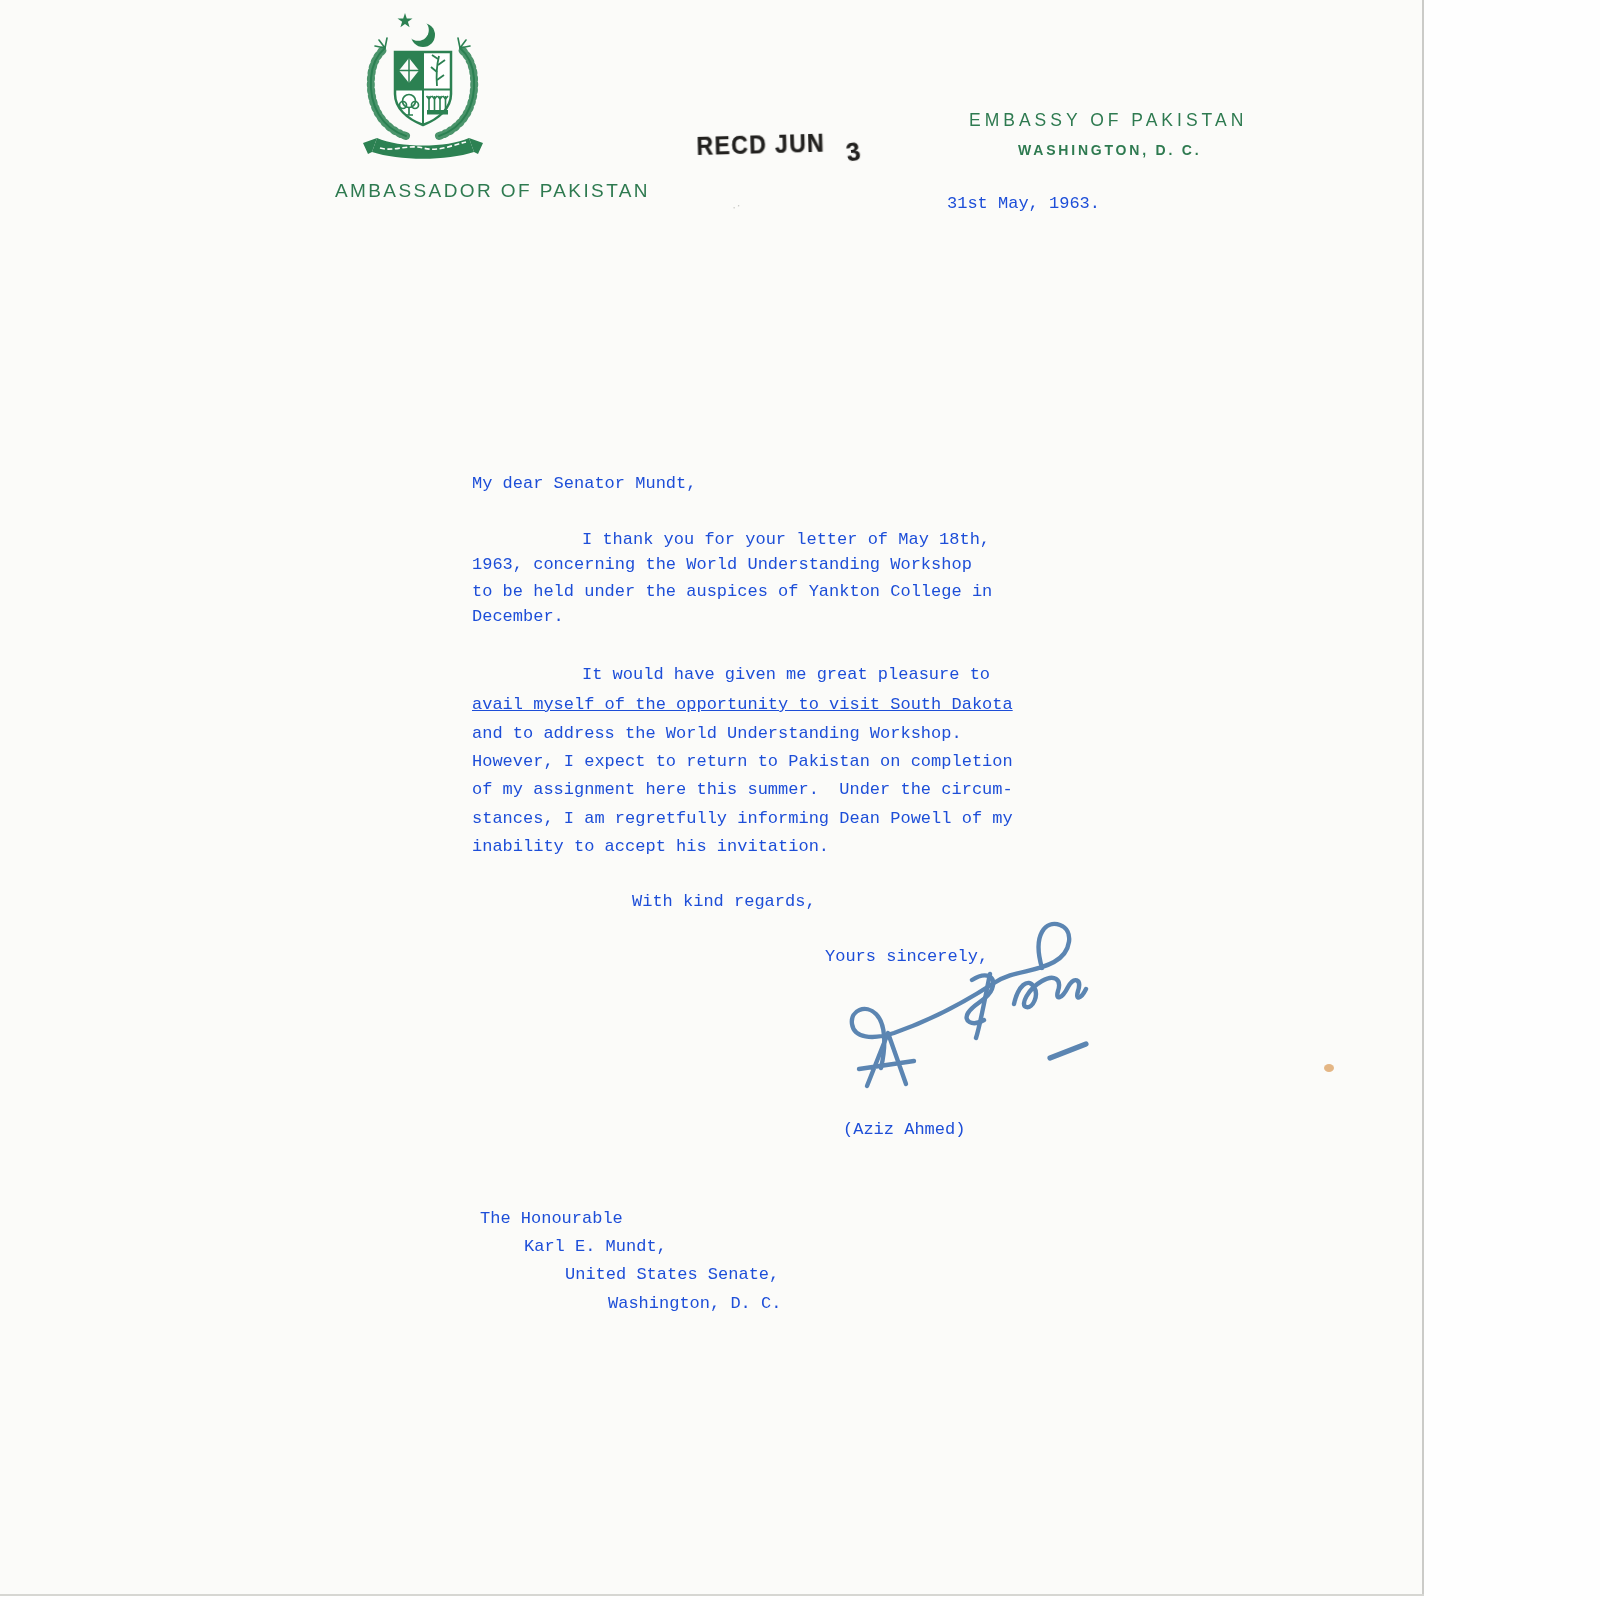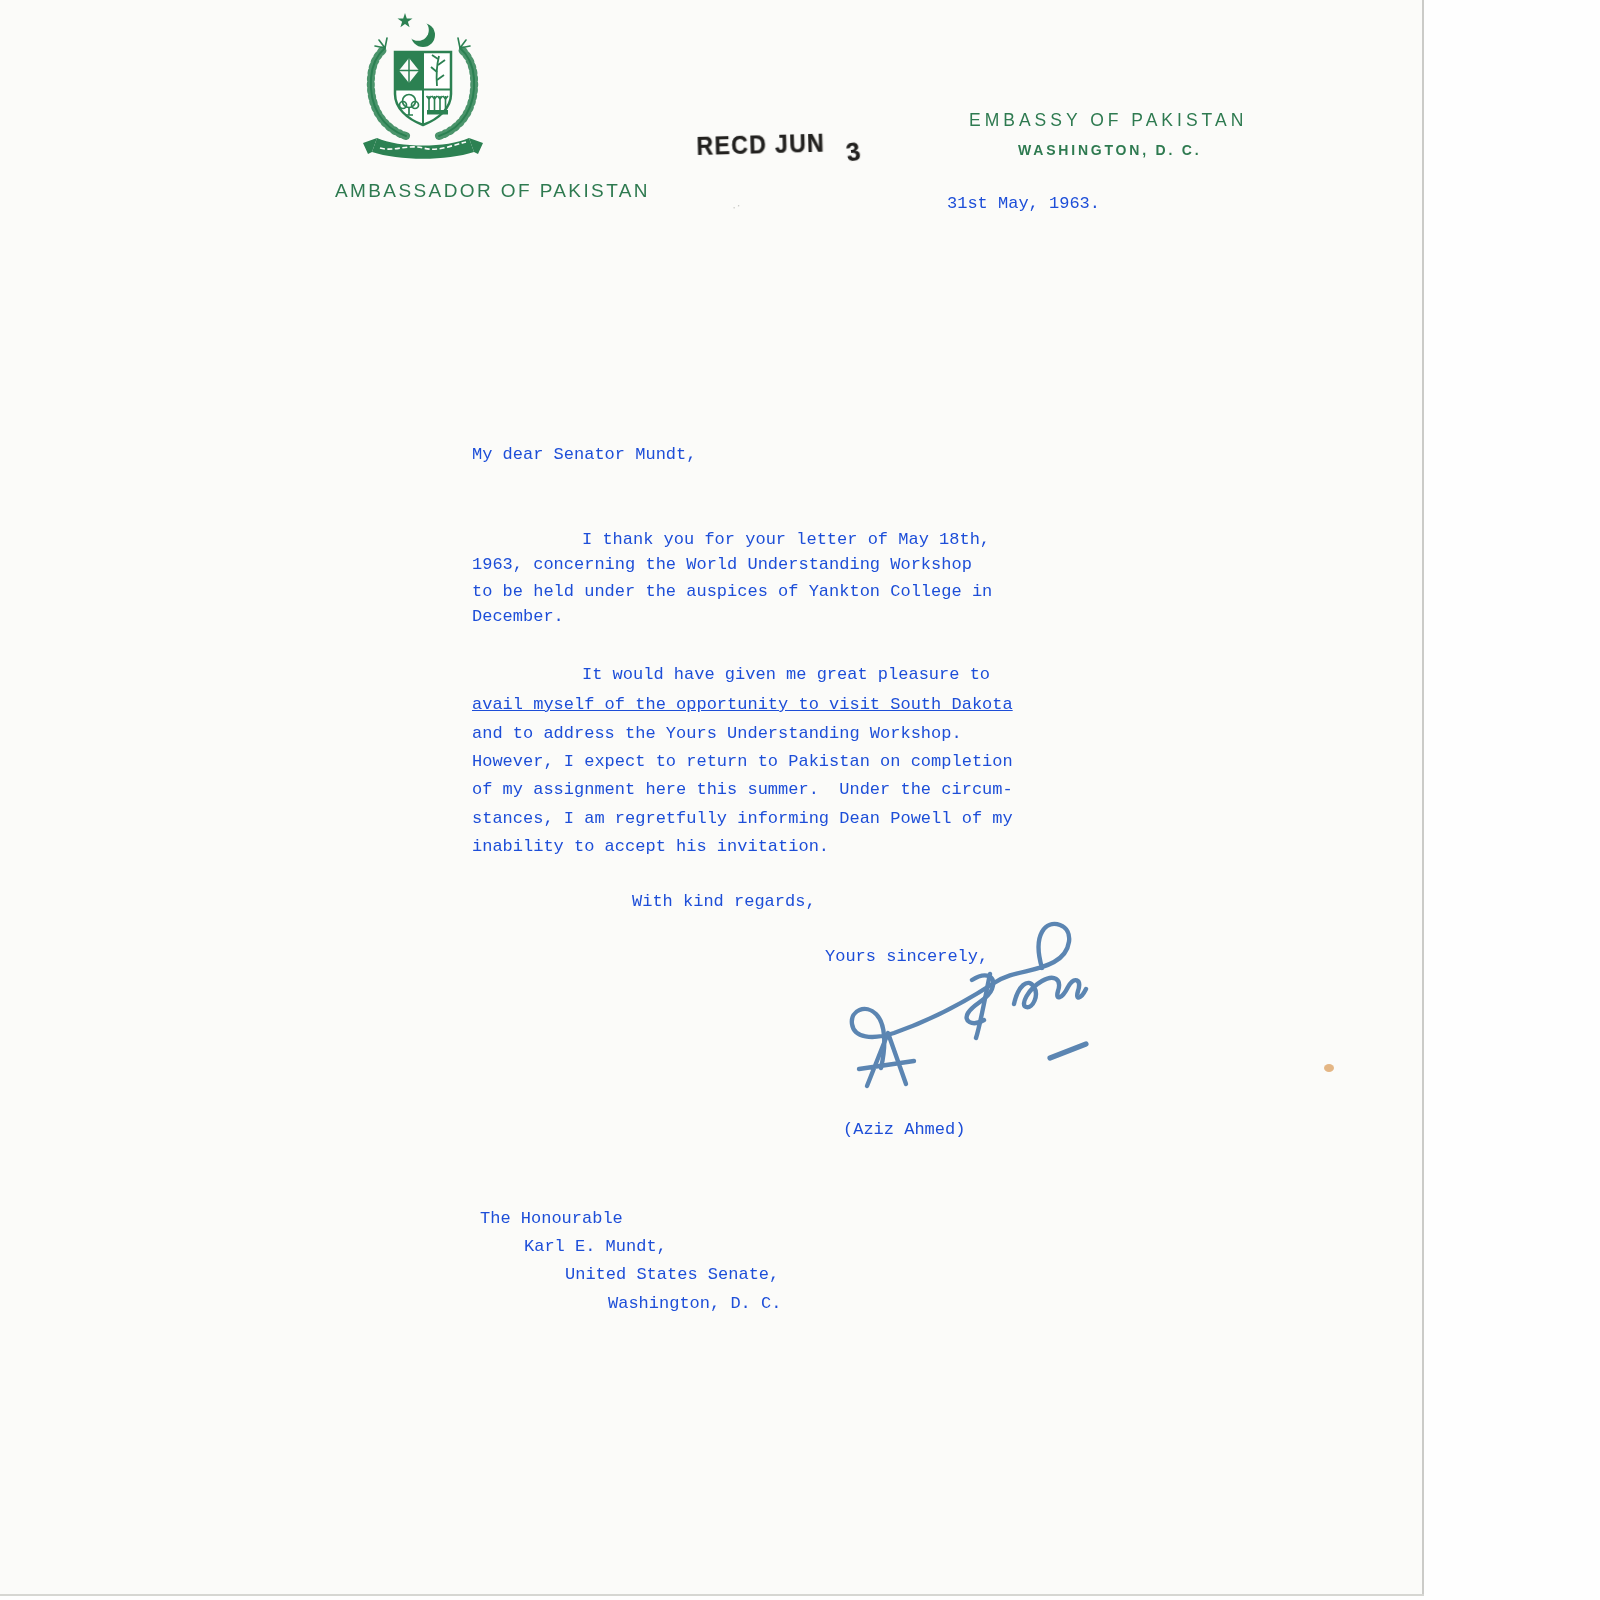--- a/index.html
+++ b/index.html
@@ -103,30 +103,30 @@
 <div class="green-caps ambassador-line">AMBASSADOR OF PAKISTAN</div>
 
 <div class="stamp stamp-main">RECD JUN</div>
 <div class="stamp stamp-day">3</div>
 <div class="pencil-smudge">.·</div>
 
 <div class="green-caps embassy-name">EMBASSY OF PAKISTAN</div>
 <div class="green-caps embassy-city">WASHINGTON, D. C.</div>
 <div class="tw date-line">31st May, 1963.</div>
 
-<div class="tw" style="left:472px; top:444px;">My dear Senator Mundt,</div>
+<div class="tw" style="left:472px; top:473px;">My dear Senator Mundt,</div>
 
 <div class="tw" style="left:582px; top:529px;">I thank you for your letter of May 18th,</div>
 <div class="tw" style="left:472px; top:554px;font-family:Liberation Mono, monospace;">1963, concerning the World Understanding Workshop</div>
 <div class="tw" style="left:472px; top:581px;">to be held under the auspices of Yankton College in</div>
 <div class="tw" style="left:472px; top:606px;">December.</div>
 
 <div class="tw" style="left:582px; top:664px;">It would have given me great pleasure to</div>
 <div class="tw" style="left:472px; top:694px;text-decoration:underline;">avail myself of the opportunity to visit South Dakota</div>
-<div class="tw" style="left:472px; top:723px;">and to address the Yours Understanding Workshop.</div>
+<div class="tw" style="left:472px; top:723px;">and to address the World Understanding Workshop.</div>
 <div class="tw" style="left:472px; top:751px;">However, I expect to return to Pakistan on completion</div>
 <div class="tw" style="left:472px; top:779px;">of my assignment here this summer.  Under the circum-</div>
 <div class="tw" style="left:472px; top:808px;">stances, I am regretfully informing Dean Powell of my</div>
 <div class="tw" style="left:472px; top:836px;">inability to accept his invitation.</div>
 
 <div class="tw" style="left:632px; top:891px;">With kind regards,</div>
 <div class="tw" style="left:825px; top:946px;">Yours sincerely,</div>
 
 <svg class="signature" width="268" height="185" viewBox="0 0 268 185">
   <g fill="none" stroke="#4e7cac" stroke-width="4.4" stroke-linecap="round" stroke-linejoin="round" opacity="0.92">

